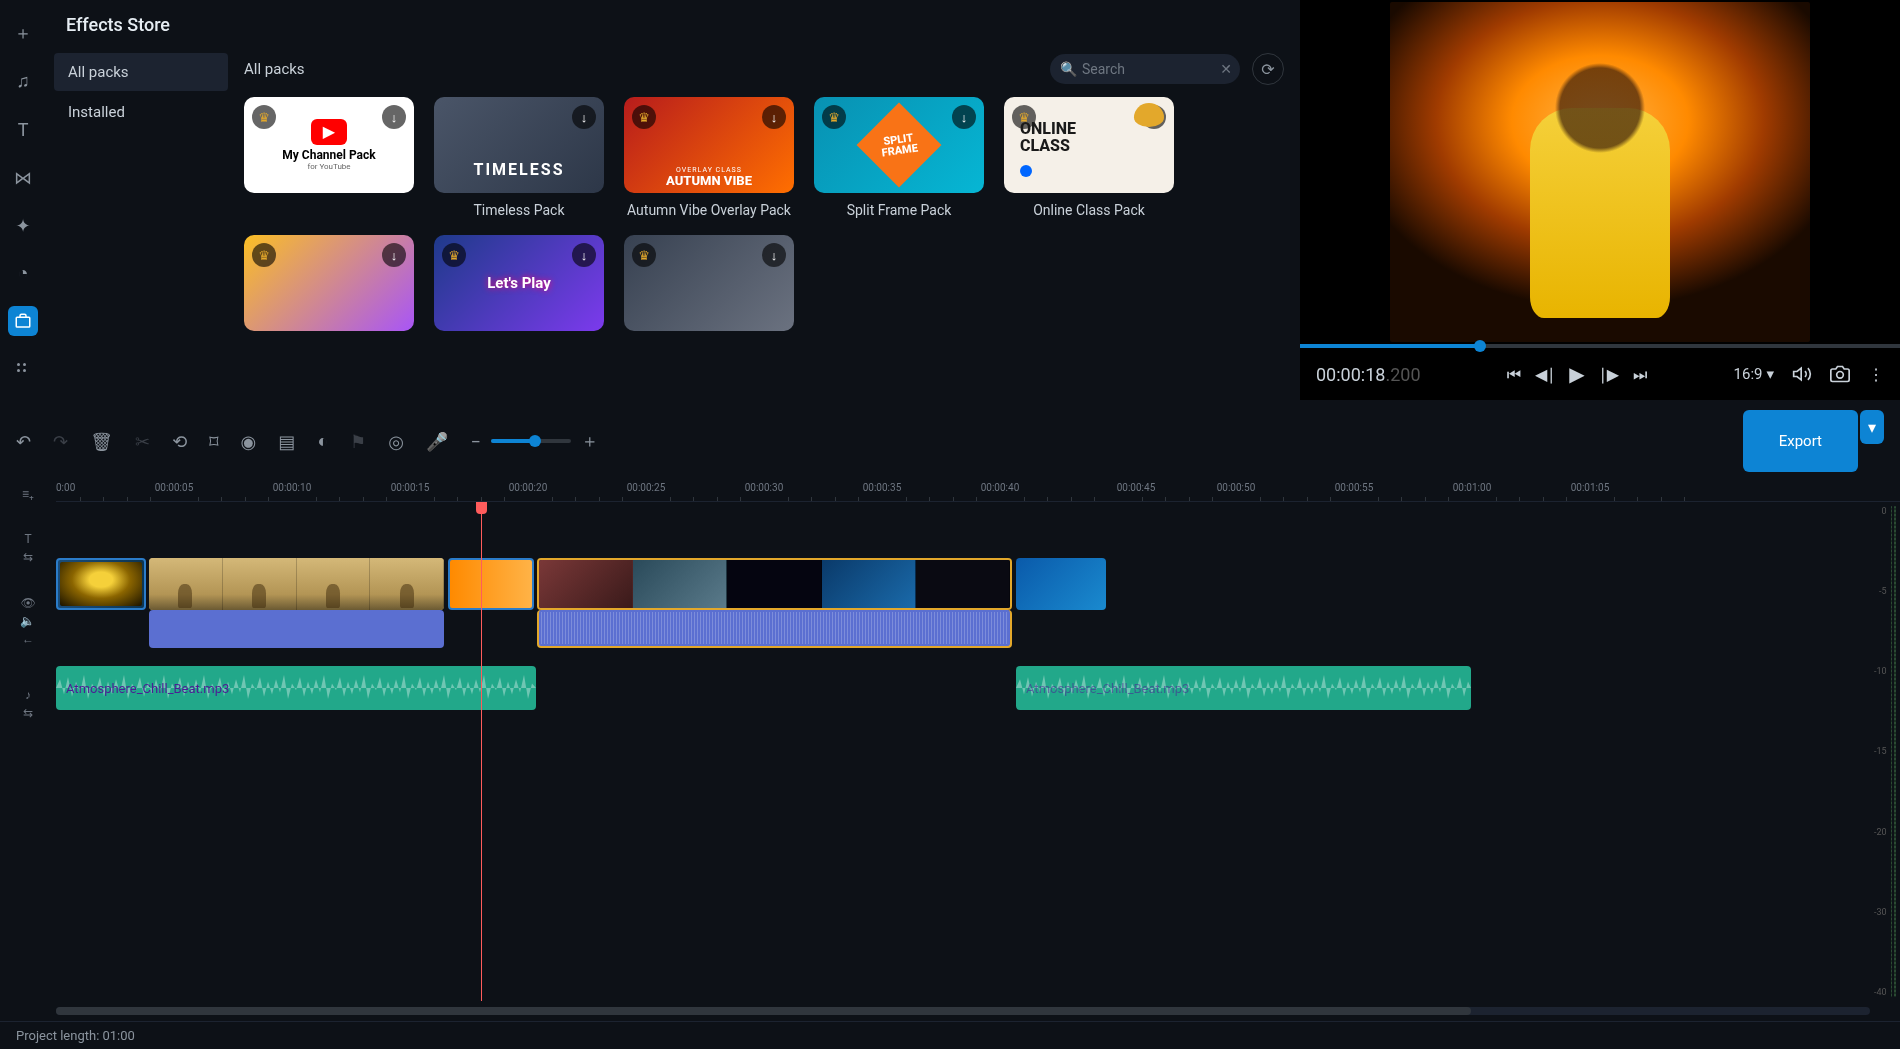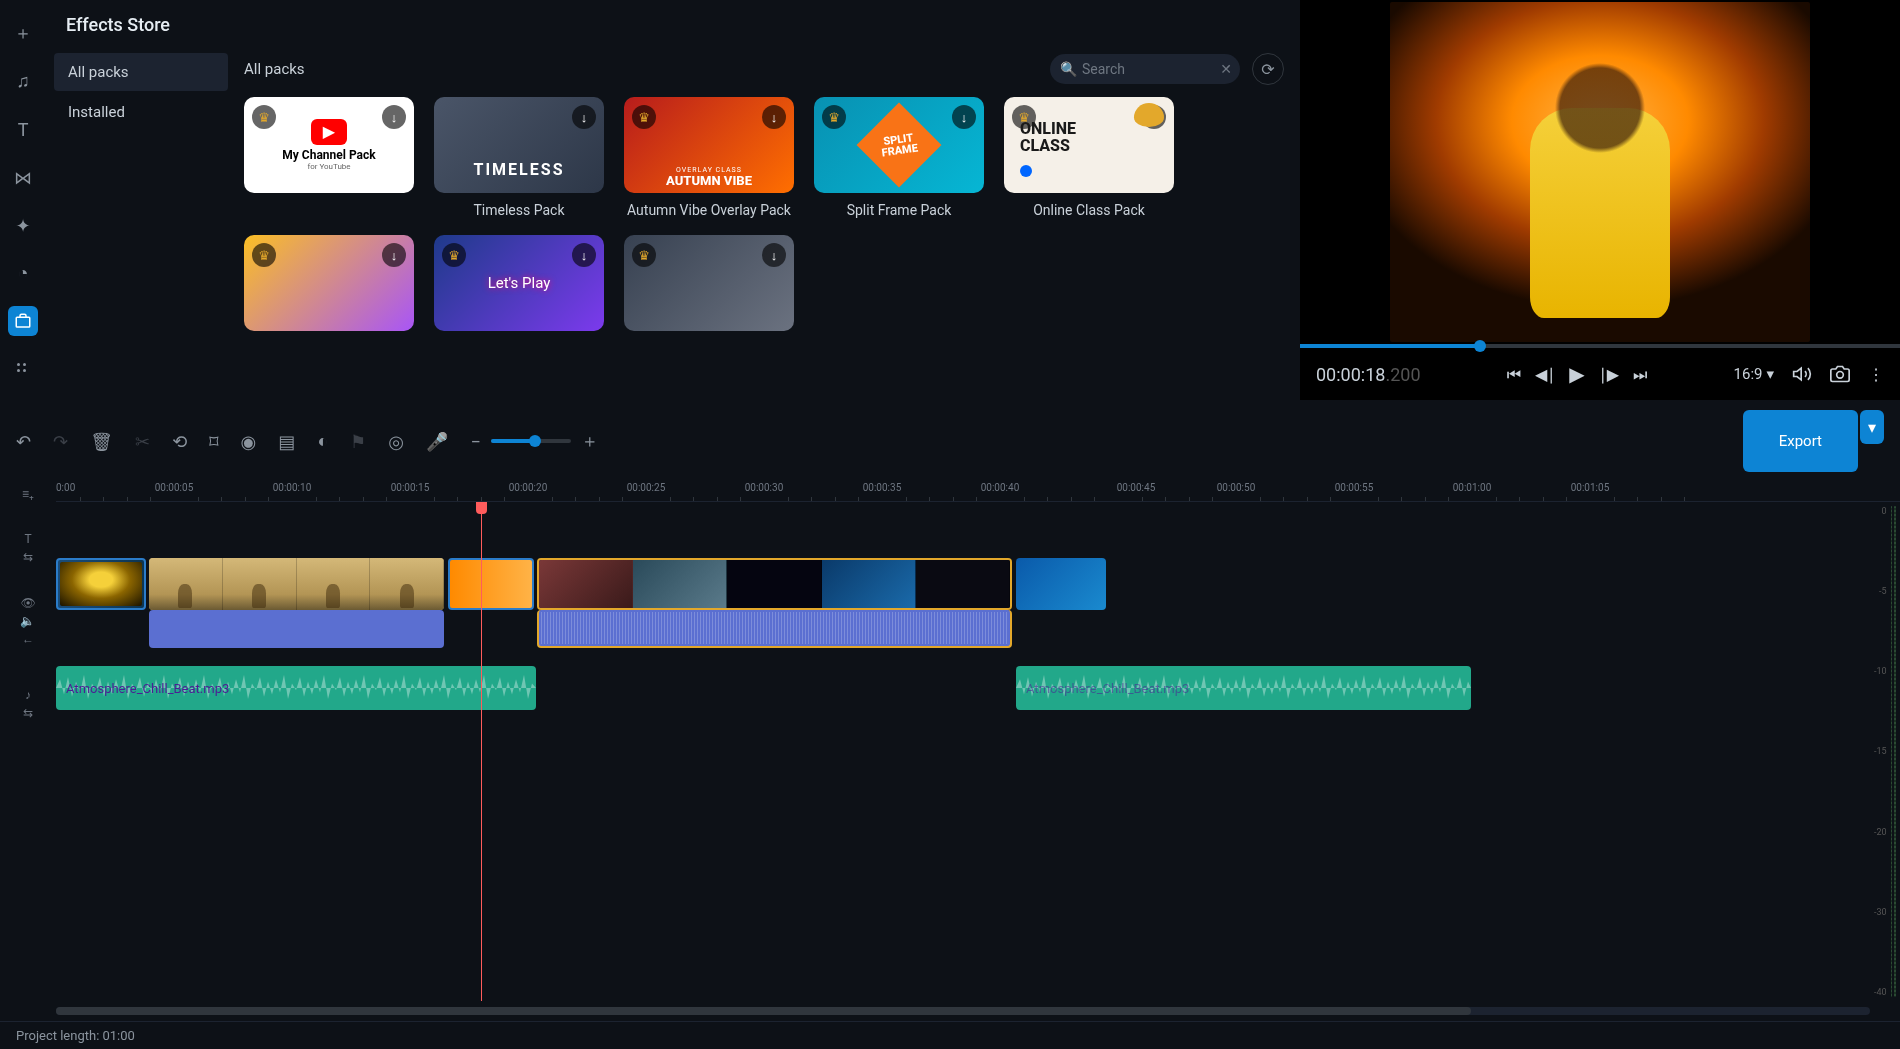--- a/index.html
+++ b/index.html
@@ -61,21 +61,21 @@
 .thumb-autumn-text small { display:block; font-size:7px; font-weight:400; letter-spacing:1px; }
 .thumb-split { background: linear-gradient(135deg, #0891b2, #06b6d4); }
 .thumb-split-diamond { position:absolute; left:50%; top:50%; width:60px; height:60px; background:#f97316; transform:translate(-50%,-50%) rotate(45deg); }
 .thumb-split-text { position:absolute; left:50%; top:50%; transform:translate(-50%,-50%) rotate(-8deg); font-size:11px; font-weight:800; color:#fff; text-align:center; line-height:1; }
 .thumb-online { background: #f5f0e8; }
 .thumb-online-text { position:absolute; left:16px; top:24px; font-size:16px; font-weight:800; color:#1a1a1a; line-height:1.05; }
 .thumb-online-dot { position:absolute; width:12px; height:12px; border-radius:50%; background:#0066ff; left:16px; bottom:16px; }
 .thumb-online-blob { position:absolute; width:30px; height:24px; border-radius:50% 50% 50% 50% / 60% 60% 40% 40%; background:#e3a82b; right:10px; top:6px; }
 .thumb-fluffy { background: linear-gradient(135deg, #fbbf24, #a855f7); }
 .thumb-letsplay { background: linear-gradient(135deg, #1e3a8a, #7c3aed); }
-.thumb-letsplay-text { position:absolute; left:50%; top:50%; transform:translate(-50%,-50%); font-size:15px; font-weight:400; color:#fff; white-space:nowrap; text-shadow:0 0 6px #ff0066; }
+.thumb-letsplay-text { position:absolute; left:50%; top:50%; transform:translate(-50%,-50%); font-size:15px; font-weight:700; color:#fff; white-space:nowrap; text-shadow:0 0 6px #ff0066; }
 .thumb-unknown { background: linear-gradient(135deg, #374151, #6b7280); }
 
 
 .preview-panel { width: 600px; background: #000; display: flex; flex-direction: column; }
 .preview-viewport { flex: 1; background: #000; display: flex; align-items: center; justify-content: center; position: relative; }
 .preview-image { width: 420px; height: 340px; background: radial-gradient(ellipse 60% 55% at 50% 35%, #ffb347 0%, #ff8a00 35%, #a03b00 65%, #1a0a00 100%); border-radius: 2px; position: relative; overflow: hidden; }
 .preview-image::after { content:""; position:absolute; width:120px; height:150px; left:50%; top:18%; transform:translateX(-50%); border-radius:50% 50% 45% 45%; background: radial-gradient(circle at 50% 30%, rgba(60,30,10,0.7) 0 40px, transparent 45px); }
 .preview-figure { position:absolute; width:140px; height:210px; left:50%; top:62%; transform:translate(-50%,-50%); background:linear-gradient(180deg, #f5d03a 0%, #e8b400 100%); border-radius:30% 30% 10% 10% / 20% 20% 10% 10%; }
 .preview-seek { height: 4px; background: #30363d; margin: 0 0 14px 0; position: relative; }
 .preview-seek-fill { position: absolute; left: 0; top: 0; bottom: 0; width: 30%; background: #0d84d4; }

